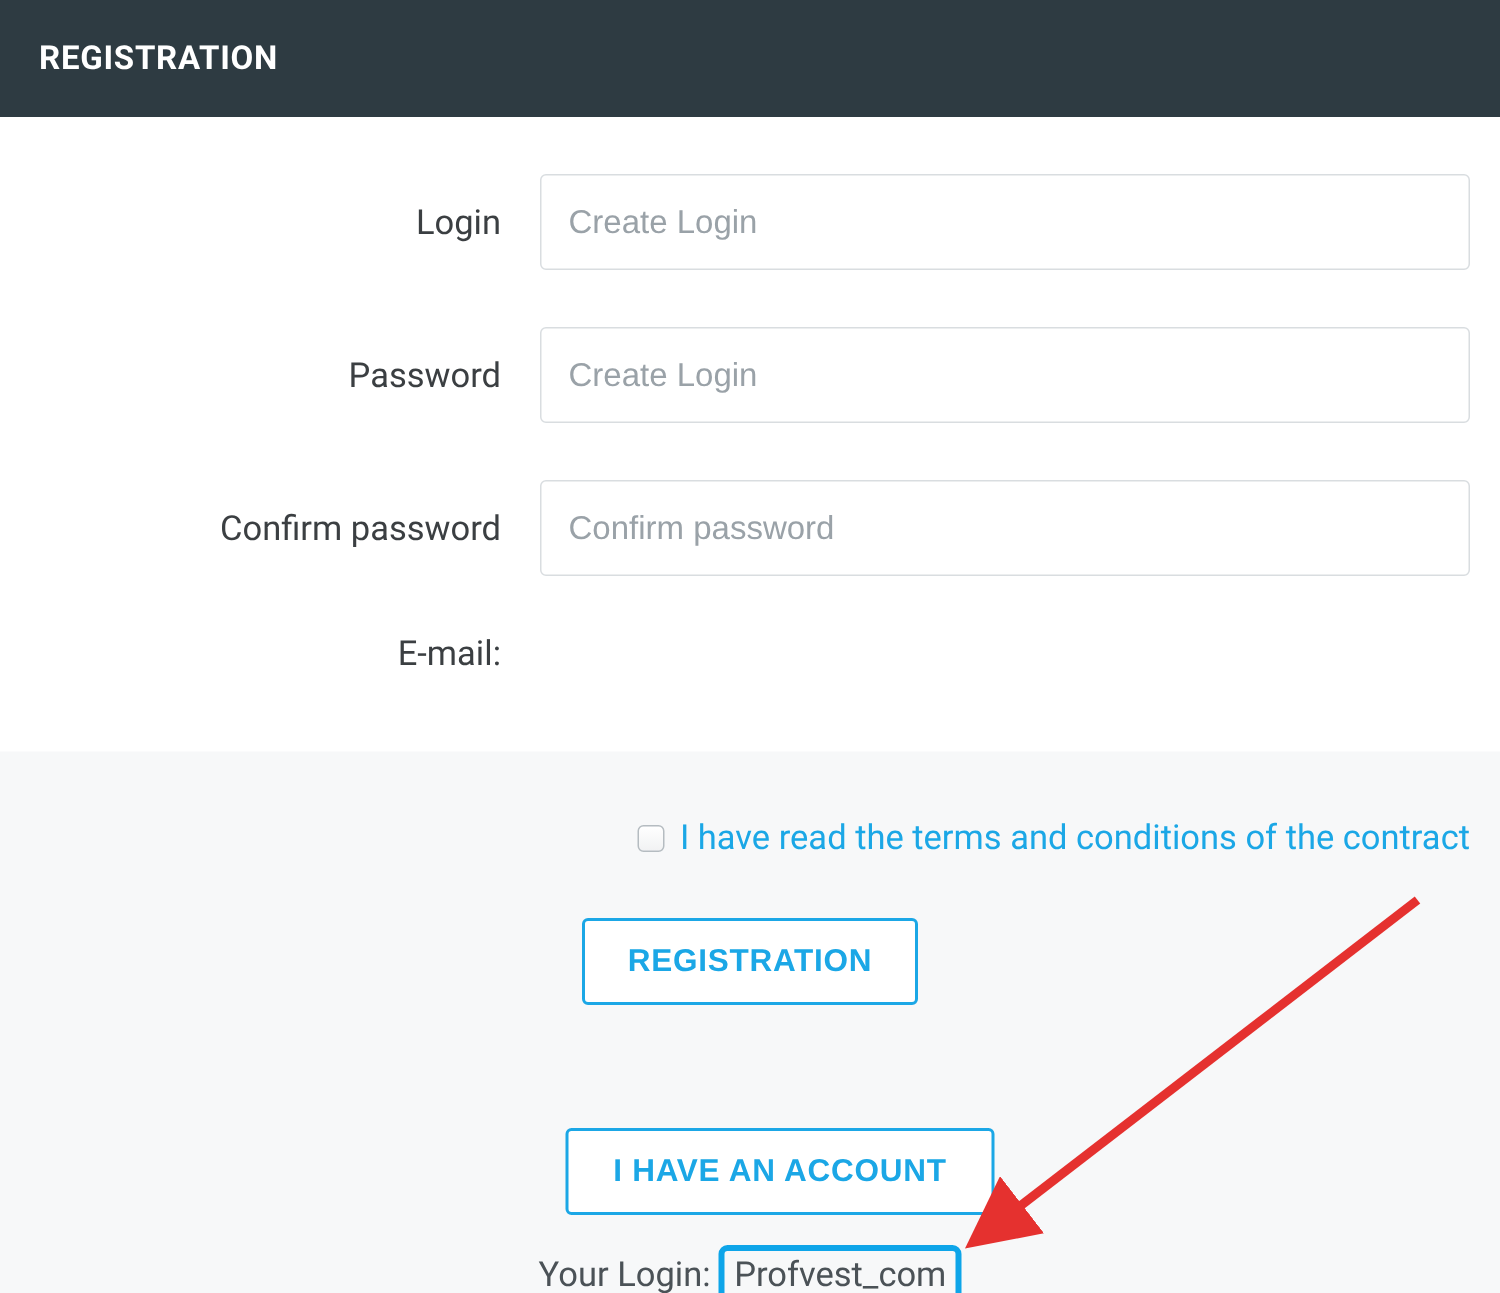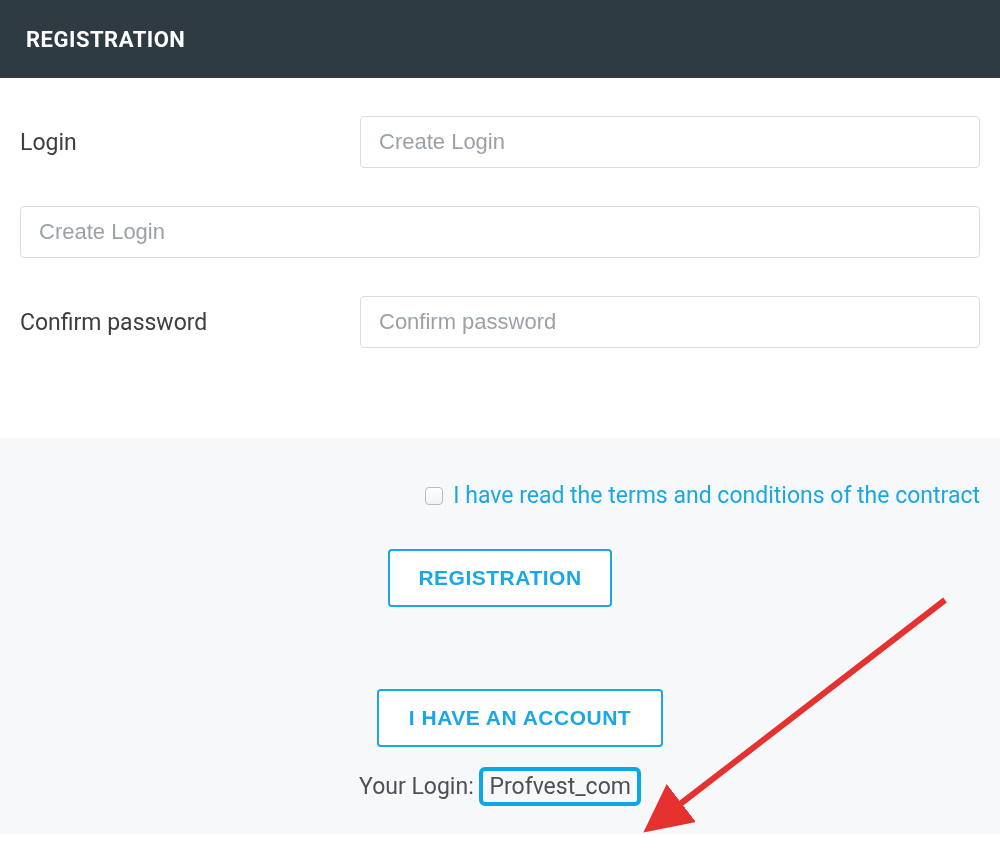--- a/index.html
+++ b/index.html
@@ -28,28 +28,28 @@
     padding: 38px 20px 0 20px;
   }
   .form-row {
     display: flex;
     align-items: center;
     margin-bottom: 38px;
   }
   .form-row:last-child { margin-bottom: 0; }
   .form-label {
     width: 340px;
-    text-align: left;
+    text-align: right;
     padding-right: 26px;
     color: #3b3f42;
     font-size: 23px;
   }
   .form-input {
     flex: 1;
-    height: 52px;
+    height: 64px;
     border: 1px solid #d9dde0;
     border-radius: 4px;
     padding: 0 18px;
     font-size: 22px;
     color: #444;
   }
   .form-input::placeholder {
     color: #9aa2a8;
   }
   .bottom-panel {
@@ -121,29 +121,31 @@
 </div>
 
 <div class="form-area">
 
   <div class="form-row">
     <div class="form-label">Login</div>
     <input class="form-input" type="text" placeholder="Create Login" style="">
   </div>
 
   <div class="form-row">
+    <div class="form-label">Password</div>
     <input class="form-input" type="password" placeholder="Create Login" style="">
   </div>
 
   <div class="form-row">
     <div class="form-label">Confirm password</div>
     <input class="form-input" type="password" placeholder="Confirm password" style="">
   </div>
 
   <div class="form-row" style="margin-bottom:0;">
+    <div class="form-label">E-mail:</div>
   </div>
 
 </div>
 
 <div class="bottom-panel">
 
   <div class="terms-row">
     <div class="terms-checkbox"></div>
     <span class="terms-link">I have read the terms and conditions of the contract</span>
   </div>

